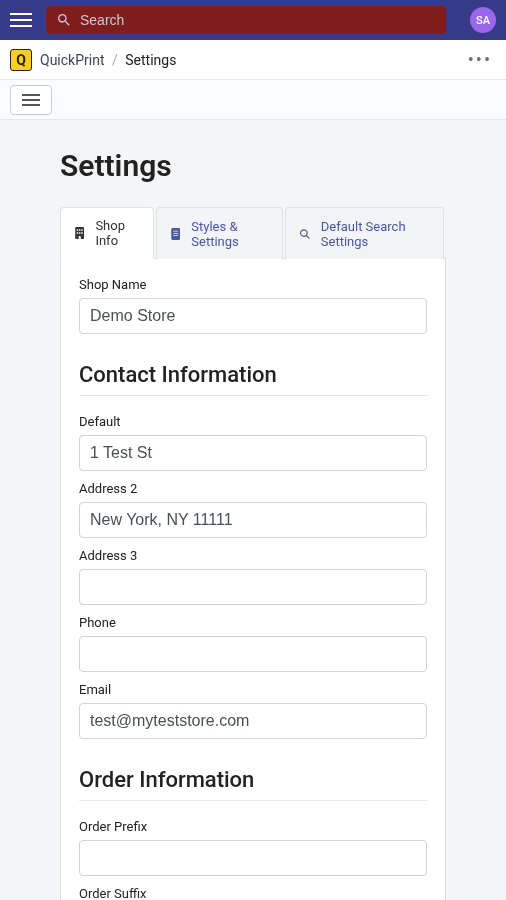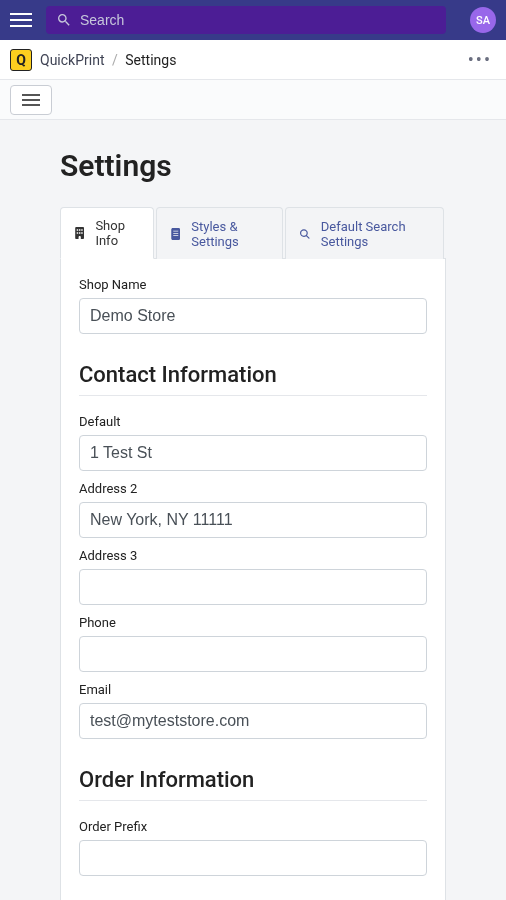--- a/index.html
+++ b/index.html
@@ -34,21 +34,21 @@
       display: flex;
       flex-direction: column;
       justify-content: center;
       gap: 4px;
       width: 22px;
       cursor: pointer;
     }
     .hamburger div { height: 2px; background: #fff; width: 100%; }
     .searchbox {
       flex: 1;
-      background: #4c1d95;
+      background: #7f1d1d;
       border-radius: 4px;
       height: 28px;
       display: flex;
       align-items: center;
       padding: 0 10px;
       max-width: 400px;
     }
     .search-icon { color: #c6c7db; display: flex; margin-right: 8px; }
     .search-input {
       background: transparent;
@@ -282,17 +282,21 @@
           <input class="form-input" value="test@myteststore.com" style="">
         </div>
 
         <h2 class="section">Order Information</h2>
         <hr class="divider">
 
         <div class="form-group">
           <label class="form-label">Order Prefix</label>
           <input class="form-input" value="" style="">
         </div>
+        <div class="form-group">
+          <label class="form-label">Order Suffix</label>
+
+        </div>
 
       </div>
     </div>
   </div>
 </div>
 
 </body></html>

